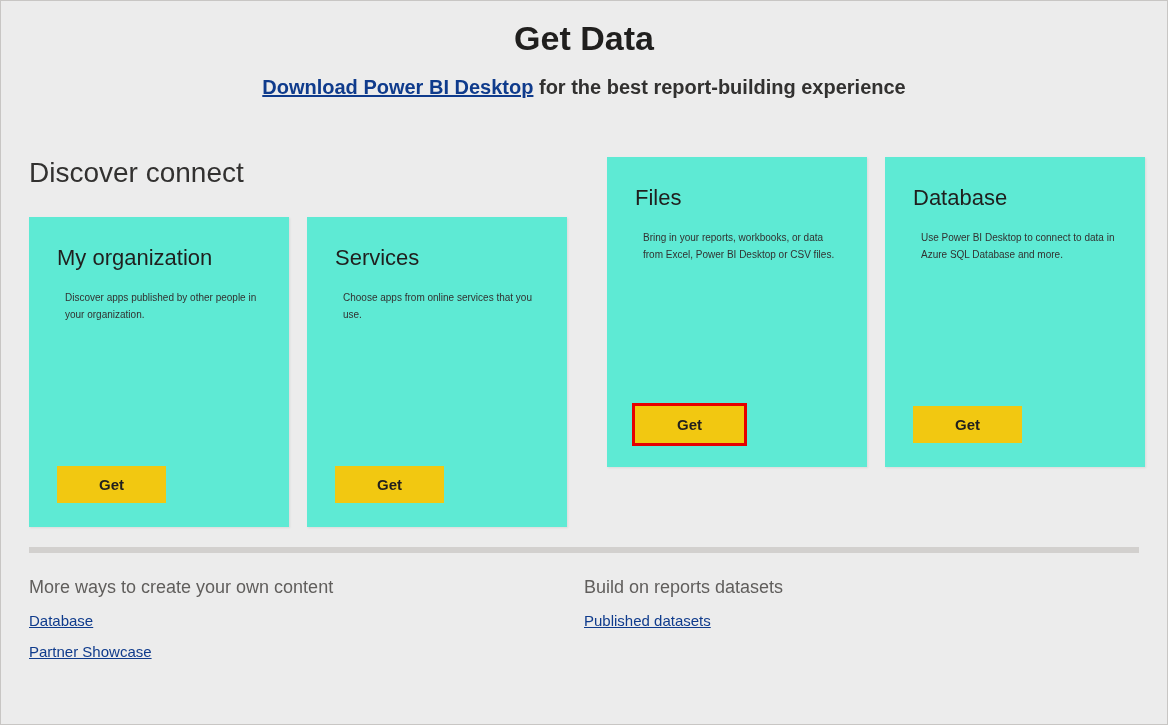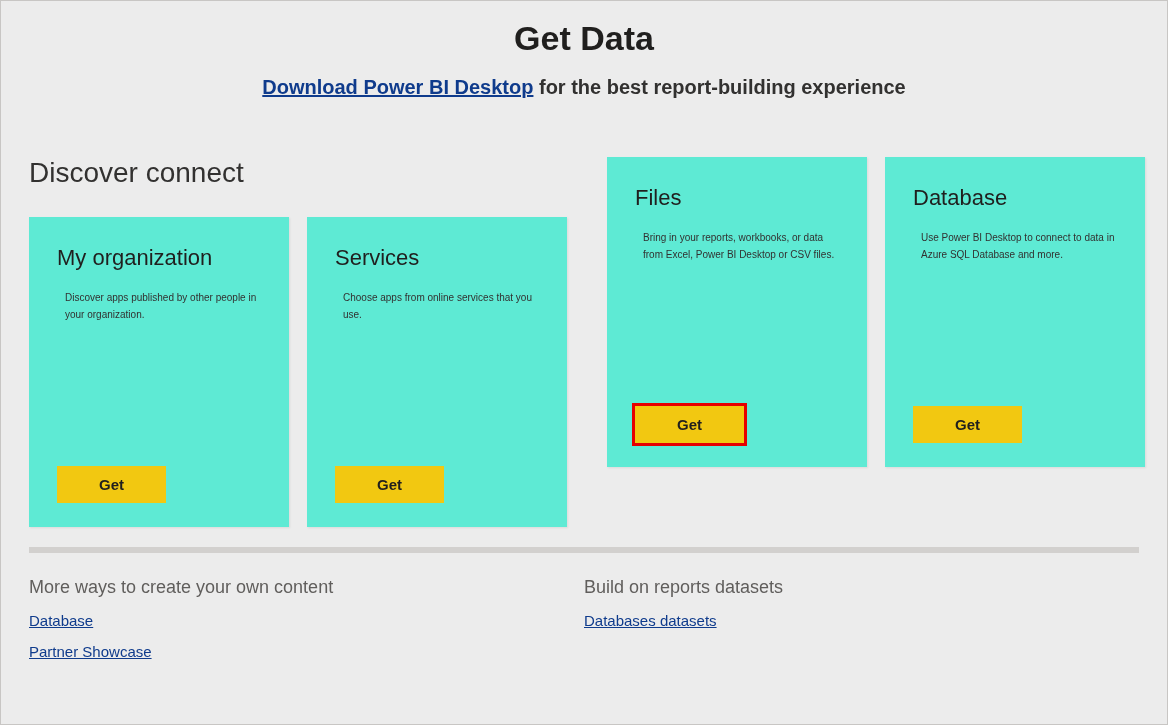--- a/index.html
+++ b/index.html
@@ -150,16 +150,16 @@
   <div class="hr"></div>
 
   <div class="footer-cols">
     <div class="fcol">
       <h4>More ways to create your own content</h4>
       <a class="flink">Database</a>
       <a class="flink">Partner Showcase</a>
     </div>
     <div class="fcol">
       <h4>Build on reports datasets</h4>
-      <a class="flink">Databases datasets</a>
+      <a class="flink">Published datasets</a>
     </div>
   </div>
 </div>
 
 </body></html>

